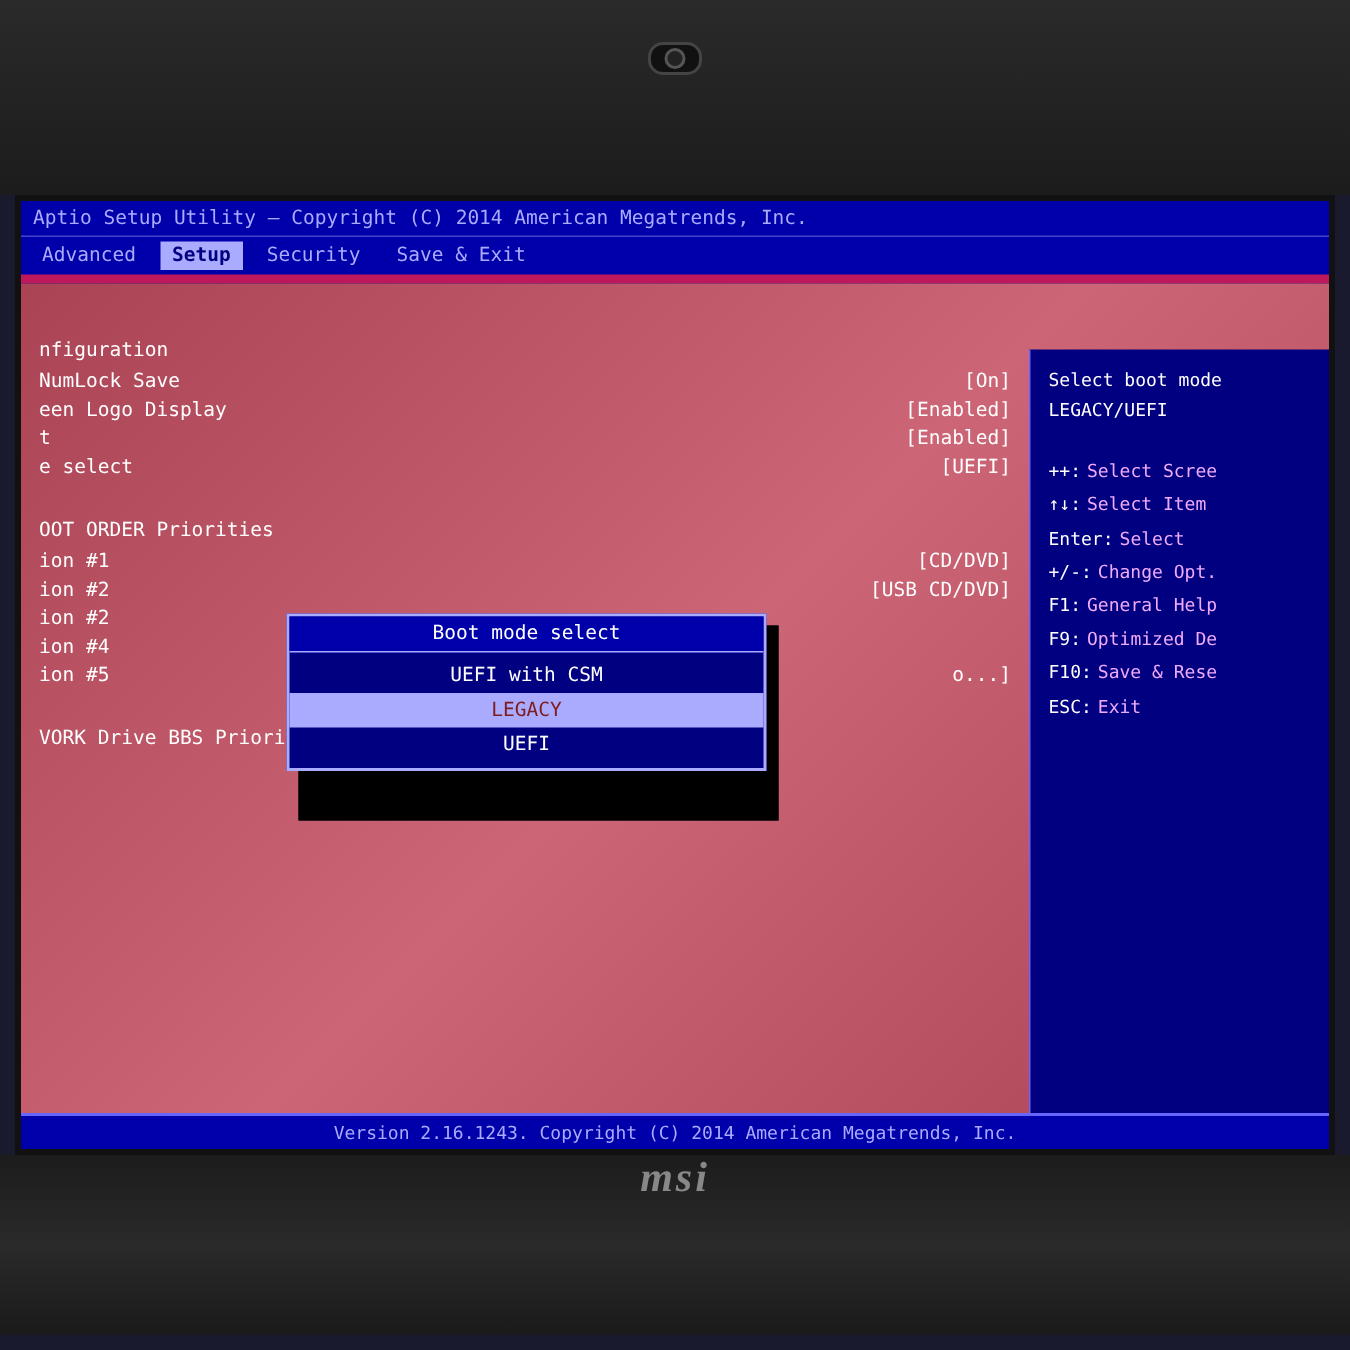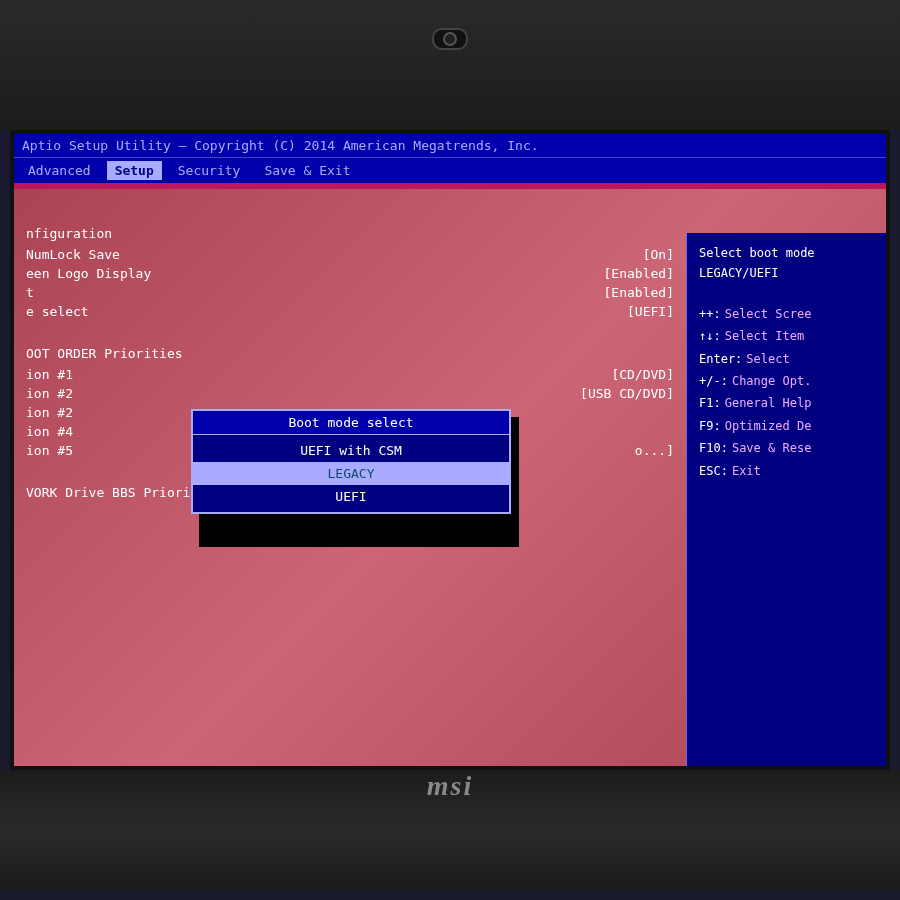--- a/index.html
+++ b/index.html
@@ -232,21 +232,21 @@
     }
     .popup-option {
       padding: 4px 16px;
       color: #ffffff;
       font-size: 13px;
       font-family: monospace;
       cursor: pointer;
     }
     .popup-option.selected {
       background: #aaaaff;
-      color: #0c4a6e;
+      color: #7f1d1d;
     }
 
     
     .laptop-bottom-bezel {
       width: 100%;
       height: 120px;
       background: linear-gradient(180deg, #1c1c1c 0%, #2a2a2a 50%, #1a1a1a 100%);
       display: flex;
       align-items: flex-start;
       justify-content: center;
@@ -396,19 +396,22 @@
           </div>
           <div class="help-row">
             <span class="help-key">ESC:</span>
             <span class="help-desc">Exit</span>
           </div>
         </div>
       </div>
 
     </div>
 
+    <div class="bottom-bar">
+      <span>Version 2.16.1243. Copyright (C) 2014 American Megatrends, Inc.</span>
+    </div>
 
   </div>
 </div>
 
 <div class="laptop-bottom-bezel">
   <div class="brand-logo">msi</div>
 </div>
 
 </body></html>

